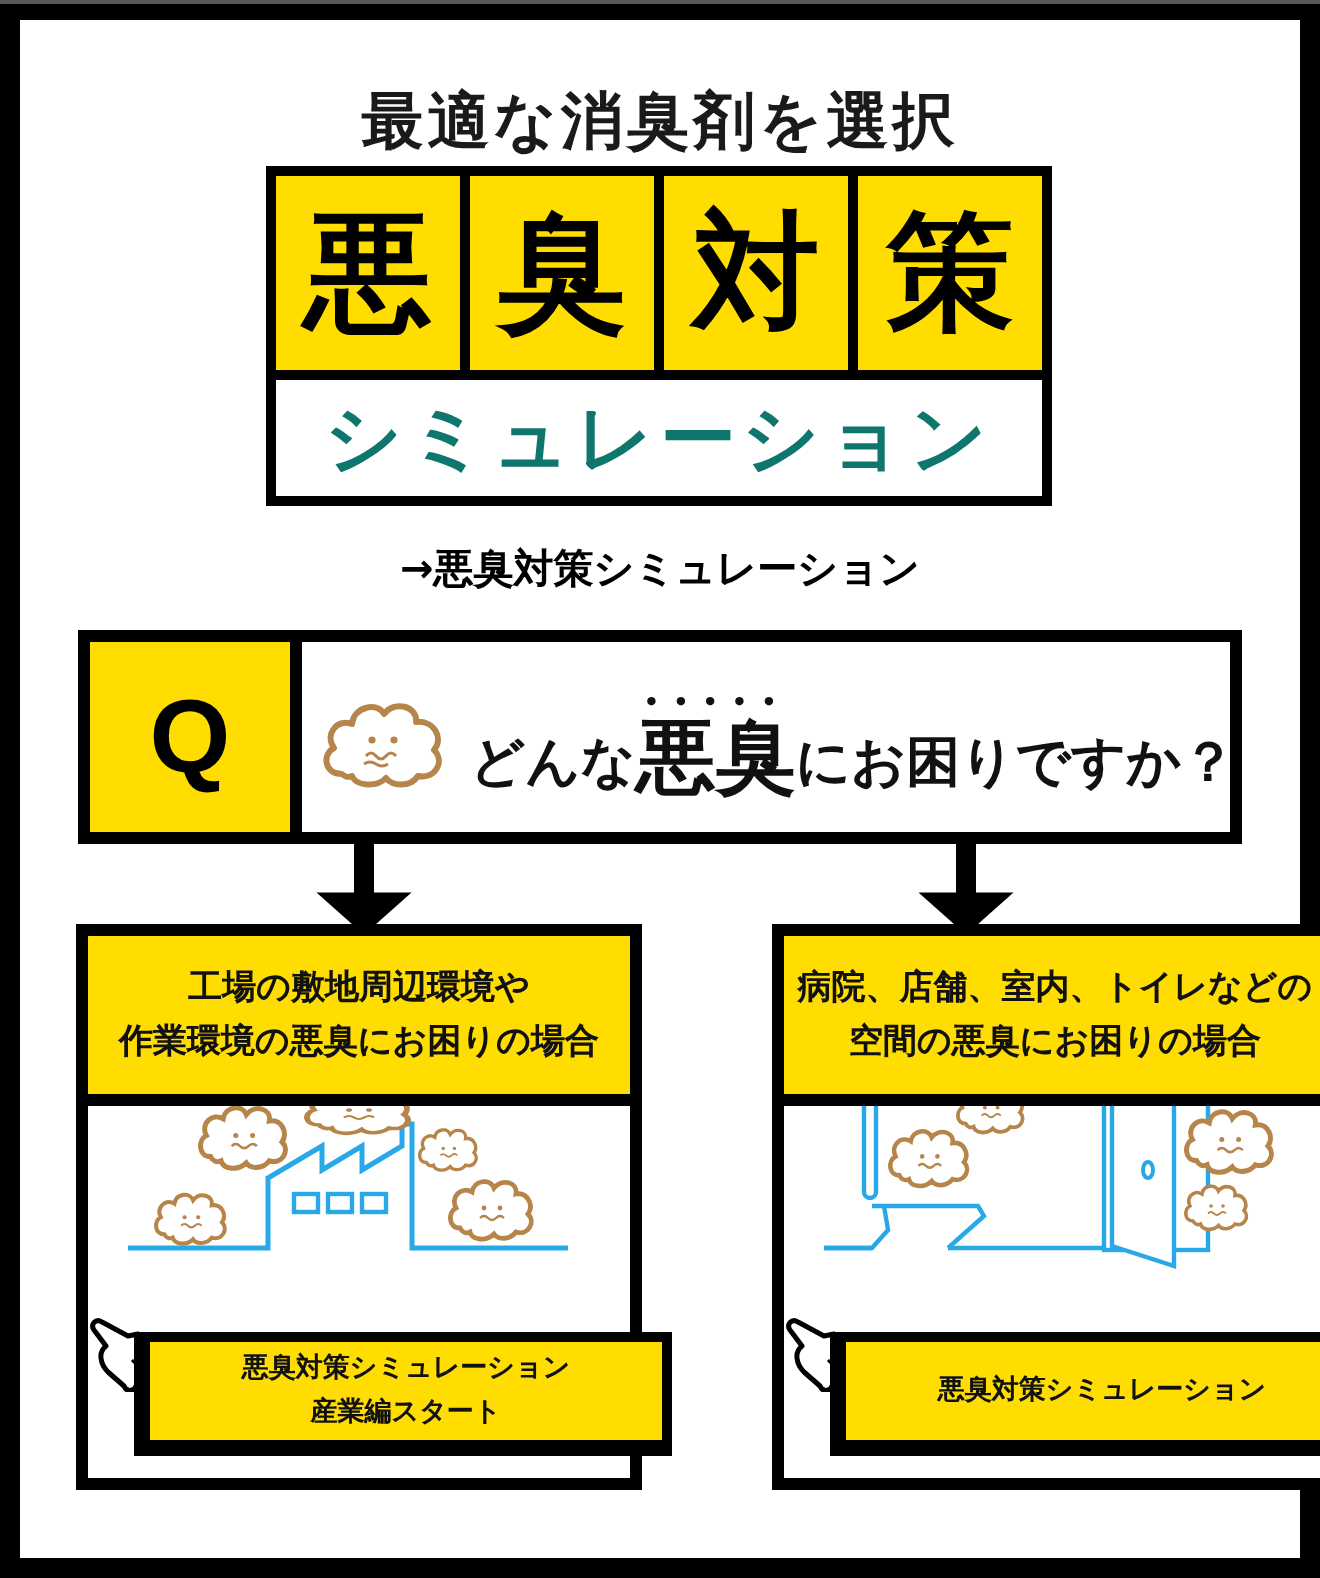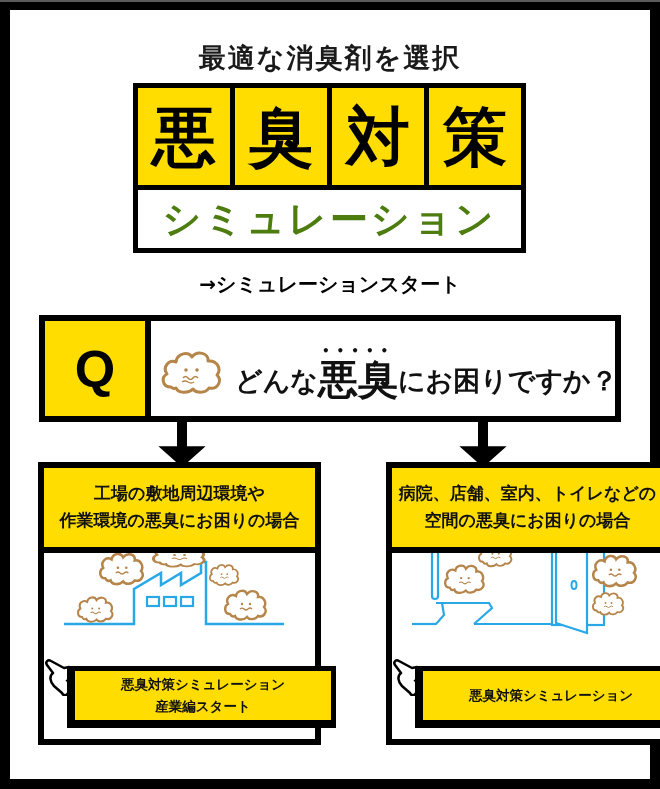--- a/index.html
+++ b/index.html
@@ -3,49 +3,49 @@
 <meta charset="utf-8">
 <style>
   html, body { margin:0; padding:0; }
   body { width:660px; height:789px; position:relative; background:#fff; overflow:hidden;
          font-family:"DejaVu Sans", "Liberation Sans", sans-serif; color:#111; }
   .frame { position:absolute; left:0; top:0; width:660px; height:789px; box-sizing:border-box;
            border:10px solid #000; border-top:10px solid #000; background:#fff; }
   .frame-topline { position:absolute; left:0; top:0; width:660px; height:2px; background:#5a5a5a; }
 
   .tagline { position:absolute; left:0; width:660px; top:40px; text-align:center;
-             font-size:27px; font-weight:bold; letter-spacing:2px; color:#1a1a1a; }
+             font-size:31px; font-weight:bold; letter-spacing:2px; color:#1a1a1a; }
 
   .title-box { position:absolute; left:133px; top:83px; width:393px; height:170px;
                box-sizing:border-box; border:5px solid #000; background:#000; }
   .title-row { position:absolute; left:0; top:0; width:383px; height:97px; display:flex; gap:5px; }
   .title-cell { flex:1; background:#ffdd00; display:flex; align-items:center; justify-content:center;
                 font-size:64px; font-weight:bold; color:#000; line-height:1; }
   .title-sub { position:absolute; left:0; top:102px; width:383px; height:58px; background:#fff;
                display:flex; align-items:center; justify-content:center;
-               font-size:38px; font-weight:bold; letter-spacing:3px; color:#4d7c0f; }
+               font-size:38px; font-weight:bold; letter-spacing:3px; color:#0f766e; }
 
   .start-link { position:absolute; left:0; width:660px; top:271px; text-align:center;
                 font-size:20px; font-weight:bold; color:#000; text-decoration:none; }
 
   .q-box { position:absolute; left:39px; top:315px; width:582px; height:107px; box-sizing:border-box;
            border:6px solid #000; background:#fff; }
   .q-cell { position:absolute; left:0; top:0; width:100px; height:95px; background:#ffdd00;
             border-right:6px solid #000; display:flex; align-items:center; justify-content:center;
             font-size:52px; font-weight:bold; color:#000; font-family:"Liberation Sans", sans-serif; }
   .q-cloud { position:absolute; left:114px; top:26px; width:66px; height:48px; }
   .q-text { position:absolute; left:190px; top:28px; height:50px; display:flex; align-items:flex-end;
             font-size:27px; font-weight:bold; color:#111; white-space:nowrap; }
   .q-em { font-size:40px; line-height:1; position:relative; }
   .q-dots { position:absolute; left:4px; top:-14px; font-size:12px; letter-spacing:7px; line-height:1; }
 
   .arrow { position:absolute; width:60px; height:48px; }
 
   .card { position:absolute; top:462px; width:283px; height:283px; box-sizing:border-box;
-          border:6px solid #000; background:#fff;font-family:Liberation Serif, serif; }
+          border:6px solid #000; background:#fff; }
   .card-head { position:absolute; left:0; top:0; width:271px; height:79px; background:#ffdd00;
                border-bottom:6px solid #000; display:flex; align-items:center; justify-content:center;
                text-align:center; font-size:17px; font-weight:bold; line-height:1.55; color:#111; }
   .card-illus { position:absolute; left:0; top:85px; width:271px; height:110px; }
   .card-btn { position:absolute; left:23px; top:198px; width:269px; height:62px; box-sizing:border-box;
               background:#ffdd00; border:5px solid #000; border-left-width:8px; border-bottom-width:8px;
               display:flex; flex-direction:column; align-items:center; justify-content:center;
               font-size:13.5px; font-weight:bold; line-height:1.6; color:#111; cursor:pointer; }
   .hand { position:absolute; left:0px; top:188px; width:50px; height:40px; }
 </style>
@@ -60,21 +60,21 @@
 <div class="title-box">
   <div class="title-row">
     <div class="title-cell">悪</div>
     <div class="title-cell">臭</div>
     <div class="title-cell">対</div>
     <div class="title-cell">策</div>
   </div>
   <div class="title-sub">シミュレーション</div>
 </div>
 
-<a class="start-link">→シミュレーションスタート</a>
+<a class="start-link">→悪臭対策シミュレーション</a>
 
 <div class="q-box">
   <div class="q-cell">Q</div>
   <svg class="q-cloud" viewBox="0 0 66 48">
     <path d="M12 40 C3 40 2 30 8 27 C3 20 10 12 17 15 C18 6 30 4 33 10 C38 3 50 6 49 14 C58 13 63 22 58 28 C64 34 58 43 50 41 C46 47 37 46 34 42 C29 47 19 46 17 41 C15 42 13 41 12 40 Z" fill="#fff" stroke="#b5854a" stroke-width="3" stroke-linejoin="round"></path>
     <circle cx="27" cy="23" r="1.8" fill="#b5854a"></circle>
     <circle cx="38" cy="23" r="1.8" fill="#b5854a"></circle>
     <path d="M24 31 q2.5 -3 5 0 t5 0 t5 0" fill="none" stroke="#b5854a" stroke-width="1.6"></path>
     <path d="M23 35 q3 -2 6 0 t6 0" fill="none" stroke="#b5854a" stroke-width="1.4"></path>
   </svg>

